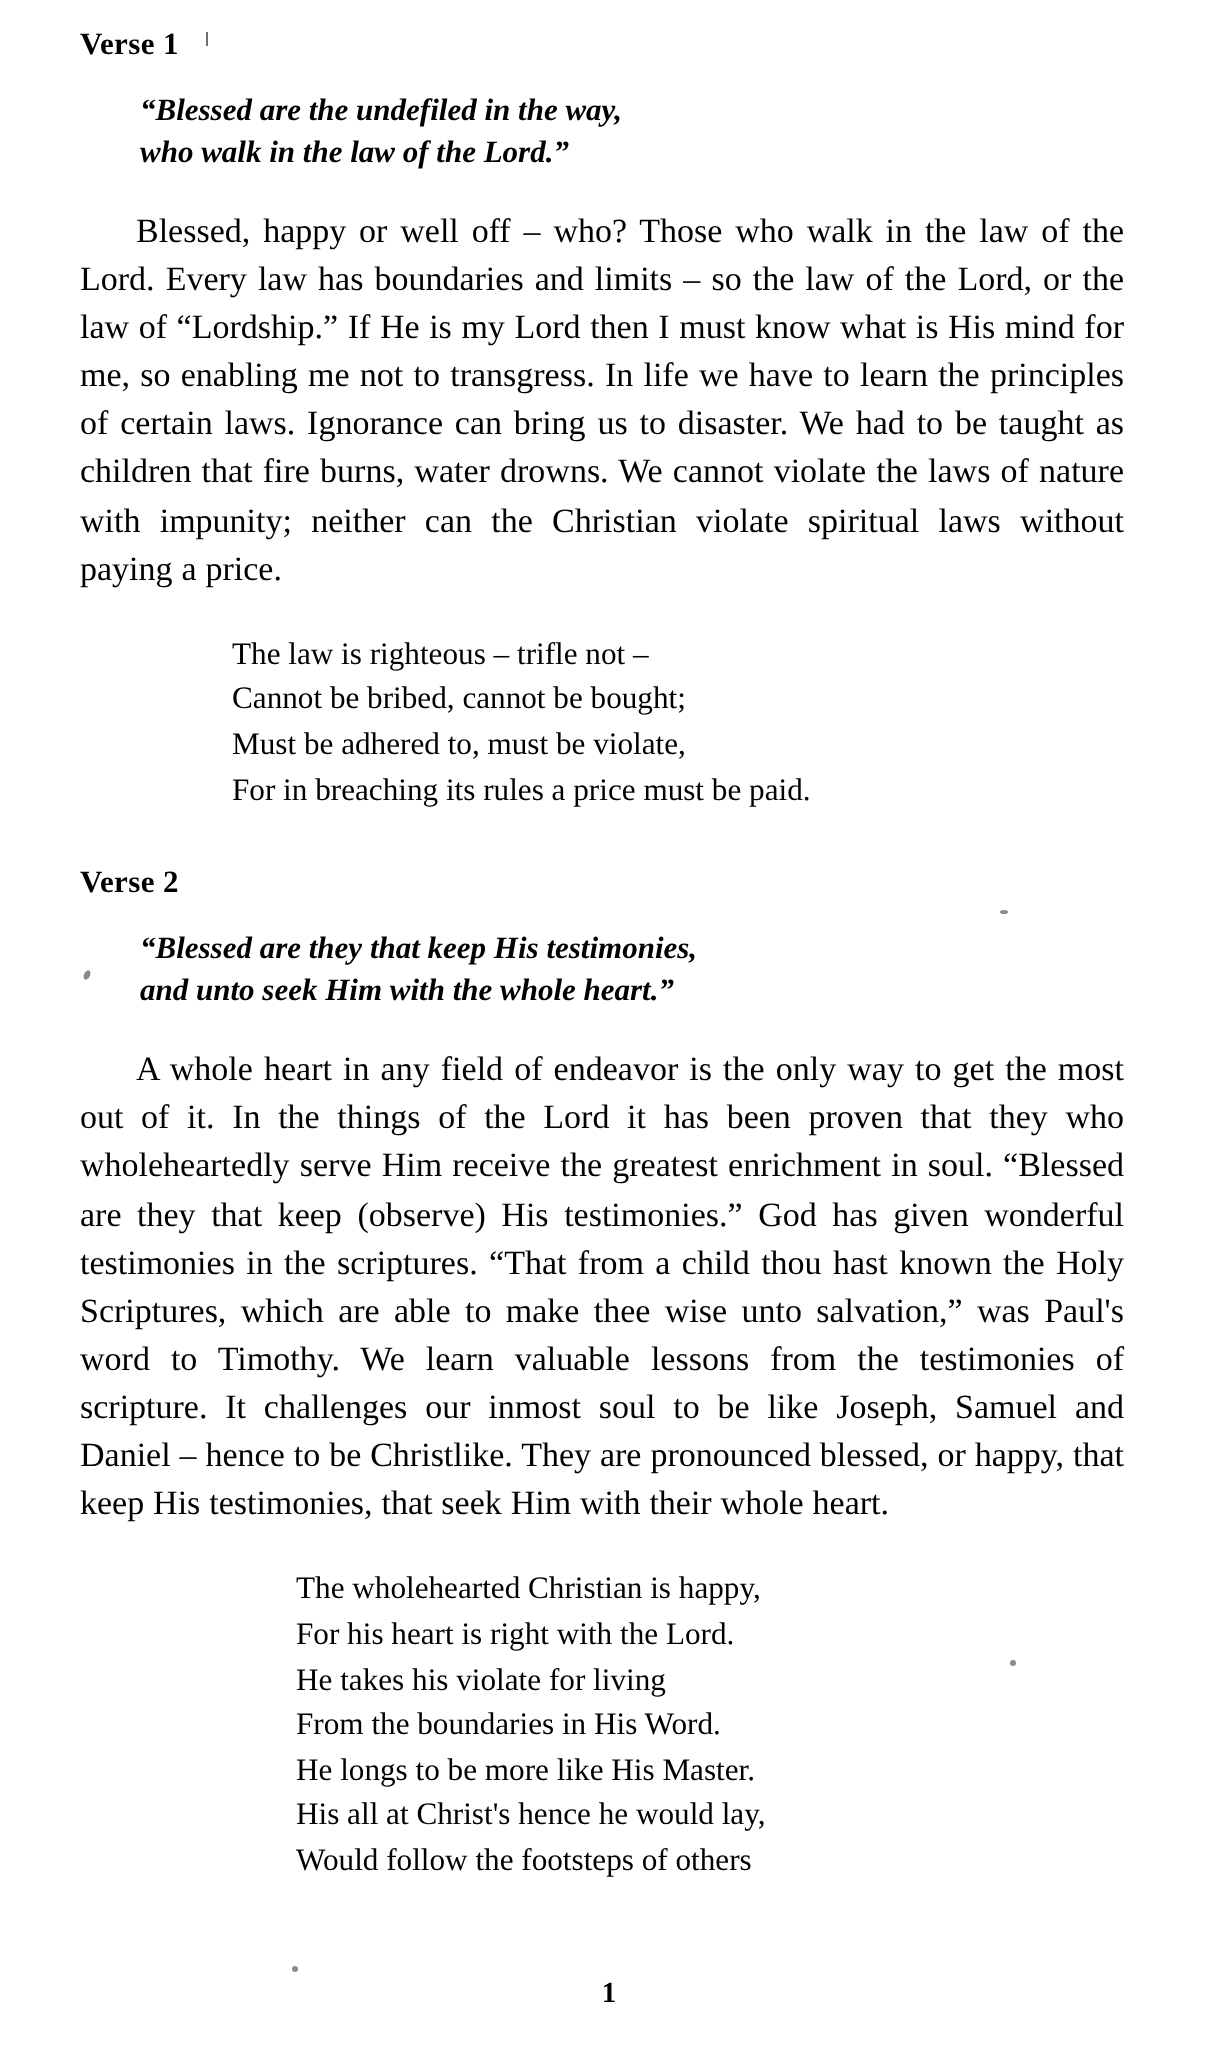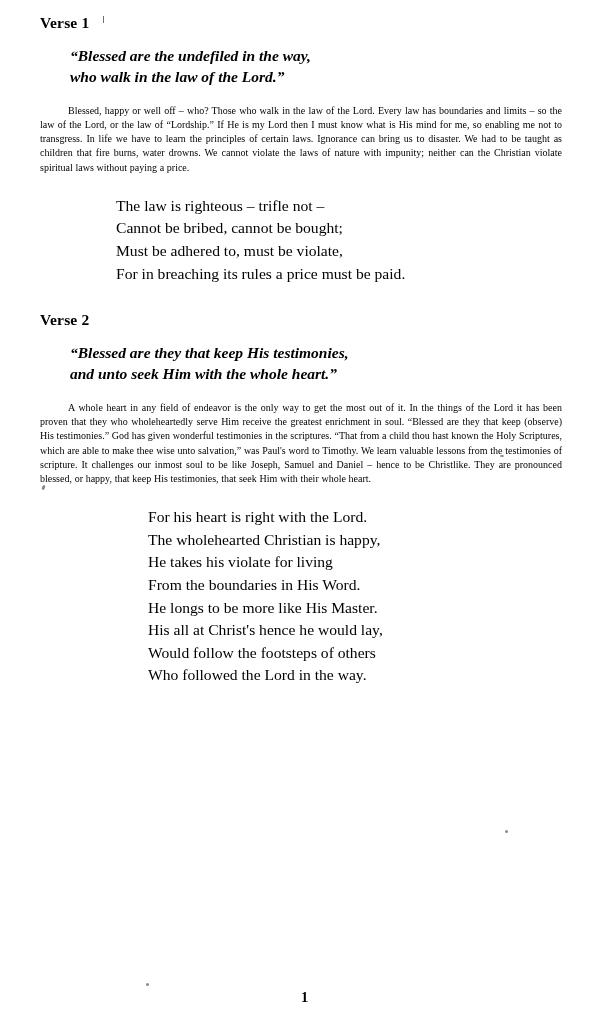--- a/index.html
+++ b/index.html
@@ -45,21 +45,21 @@
     text-align: left;
     line-height: 1.35;
     margin: 14px 0 0 0;
     padding: 0 30px 0 30px;
   }
   .quote-line {
     display: block;
     white-space: nowrap;
   }
   .body-para {
-    font-size: 10px;
+    font-size: 17px;
     line-height: 1.42;
     text-align: justify;
     margin: 16px 12px 0 0;
     text-indent: 28px;
     word-spacing: 0.2px;
   }
   .poem {
     font-size: 15.6px;
     line-height: 1.45;
     margin: 20px 0 0 0;
@@ -128,28 +128,27 @@
     <h2 class="verse-heading second">Verse 2</h2>
 
     <div class="quote">
       <span class="quote-line">“Blessed are they that keep His testimonies,</span>
       <span class="quote-line">and unto seek Him with the whole heart.”</span>
     </div>
 
     <p class="body-para">A whole heart in any field of endeavor is the only way to get the most out of it. In the things of the Lord it has been proven that they who wholeheartedly serve Him receive the greatest enrichment in soul. “Blessed are they that keep (observe) His testimonies.” God has given wonderful testimonies in the scriptures. “That from a child thou hast known the Holy Scriptures, which are able to make thee wise unto salvation,” was Paul's word to Timothy. We learn valuable lessons from the testimonies of scripture. It challenges our inmost soul to be like Joseph, Samuel and Daniel – hence to be Christlike. They are pronounced blessed, or happy, that keep His testimonies, that seek Him with their whole heart.</p>
 
     <div class="poem indent-wide">
+      <span class="poem-line">The wholehearted Christian is happy,</span>
       <span class="poem-line">For his heart is right with the Lord.</span>
-      <span class="poem-line">The wholehearted Christian is happy,</span>
       <span class="poem-line">He takes his violate for living</span>
       <span class="poem-line">From the boundaries in His Word.</span>
       <span class="poem-line">He longs to be more like His Master.</span>
       <span class="poem-line">His all at Christ's hence he would lay,</span>
       <span class="poem-line">Would follow the footsteps of others</span>
-      <span class="poem-line">Who followed the Lord in the way.</span>
     </div>
 
   </div>
 
   <div class="tick t1"></div>
   <div class="speck s1"></div>
   <div class="speck s2"></div>
   <div class="speck s3"></div>
   <div class="speck s4"></div>
 

